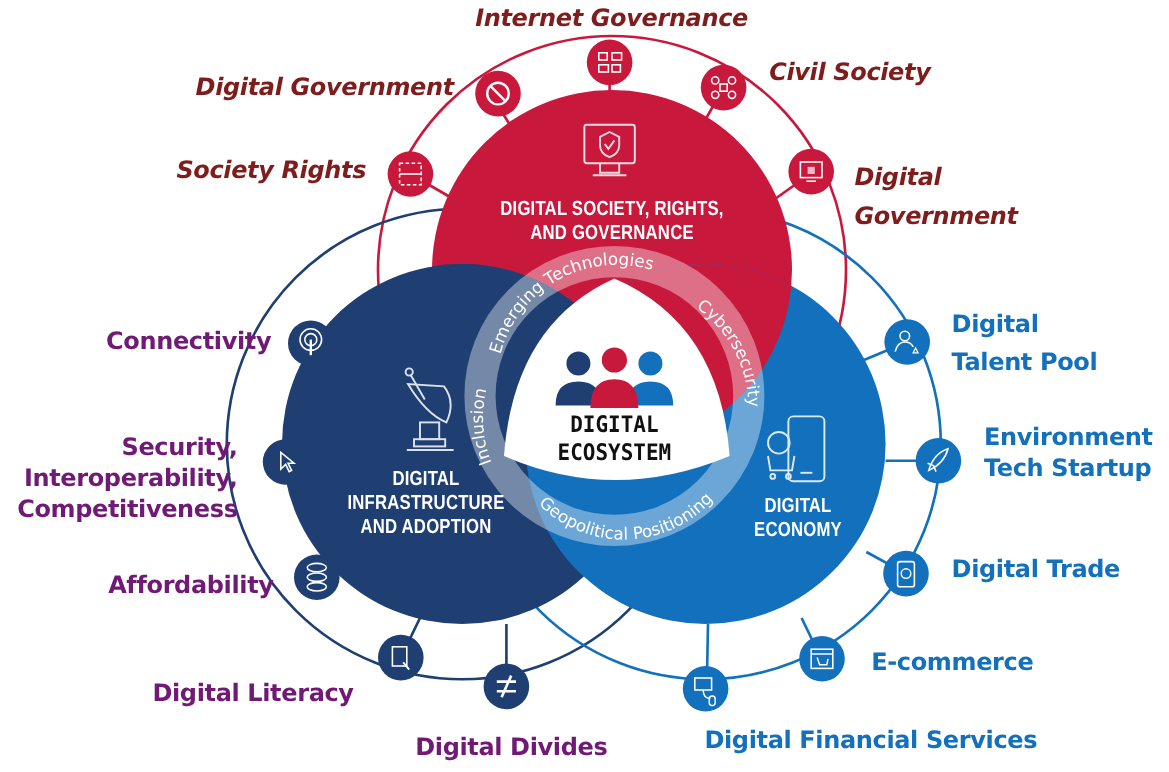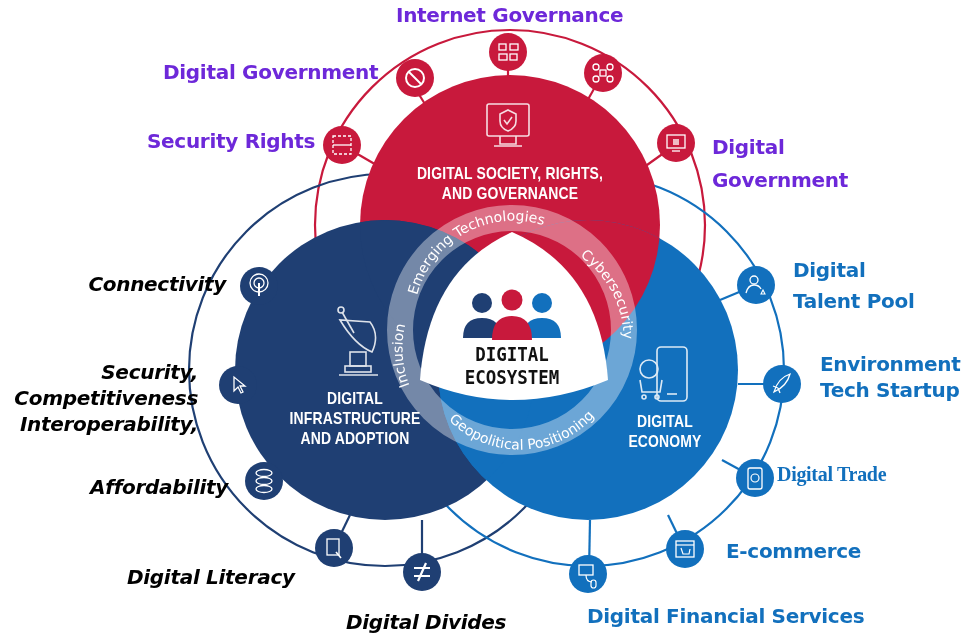--- a/index.html
+++ b/index.html
@@ -1,20 +1,20 @@
 <!DOCTYPE html>
 <html><head>
 <meta charset="utf-8">
 <style>
   html, body { margin:0; padding:0; background:#ffffff; }
   body { width:974px; height:643px; position:relative; overflow:hidden; font-family:"Liberation Sans", sans-serif; }
   svg.diagram { position:absolute; left:0; top:0; width:974px; height:643px; }
   .lbl { position:absolute; font-family:"DejaVu Sans", sans-serif; font-weight:bold; font-size:20px; line-height:26px; letter-spacing:-0.3px; white-space:nowrap; }
-  .red { color:#6d28d9; }
-  .navy { color:#000000;font-style:italic; }
+  .red { color:#7f1d1d;font-style:italic; }
+  .navy { color:#701a75; }
   .blue { color:#1270bd; }
   .right { text-align:right; }
   .ctitle { position:absolute; color:#ffffff; font-family:"Liberation Sans", sans-serif; font-weight:bold; font-size:17px; line-height:20px; text-align:center; white-space:nowrap; transform:scaleX(0.82); transform-origin:center; letter-spacing:0.2px; }
   .eco { position:absolute; color:#111111; font-family:"DejaVu Sans Mono", monospace; font-weight:bold; font-size:19px; line-height:23px; text-align:center; white-space:nowrap; transform:scaleX(0.92); }
   .arc-text { font-family:"DejaVu Sans", sans-serif; font-size:14px; fill:#ffffff; }
 </style>
 </head>
 <body>
 
 <svg class="diagram" viewBox="0 0 974 643" xmlns="http://www.w3.org/2000/svg">
@@ -216,40 +216,41 @@
 </div>
 
 <div class="eco" style="left:452px; top:343px; width:120px;">
   <div>DIGITAL</div>
   <div>ECOSYSTEM</div>
 </div>
 
 <div class="lbl red" style="left:396px; top:2px;">Internet Governance</div>
 <div class="lbl red" style="left:163px; top:59px;">Digital Government</div>
 <div class="lbl red" style="left:641px; top:47px;">
-</div>
-<div class="lbl red" style="left:147px; top:128px;">Security Rights</div>
+  <div>Civil Society</div>
+</div>
+<div class="lbl red" style="left:147px; top:128px;">Society Rights</div>
 <div class="lbl red" style="left:712px; top:131px; line-height:33px;">
   <div>Digital</div>
   <div>Government</div>
 </div>
 
 <div class="lbl navy right" style="left:40px; top:271px; width:186px;">Connectivity</div>
 <div class="lbl navy right" style="left:0px; top:344px; width:198px;margin-top:15px;">
   <div>Security,</div>
+  <div>Interoperability,</div>
   <div>Competitiveness</div>
-  <div>Interoperability,</div>
 </div>
 <div class="lbl navy right" style="left:40px; top:474px; width:188px;">Affordability</div>
 <div class="lbl navy" style="left:127px; top:564px;">Digital Literacy</div>
 <div class="lbl navy" style="left:346px; top:609px;">Digital Divides</div>
 
 <div class="lbl blue" style="left:793px; top:255px; line-height:31px;">
   <div>Digital</div>
   <div>Talent Pool</div>
 </div>
 <div class="lbl blue" style="left:820px; top:351px;">
   <div>Environment</div>
   <div>Tech Startup</div>
 </div>
-<div class="lbl blue" style="left:777px; top:461px;font-family:Liberation Serif, serif;">Digital Trade</div>
+<div class="lbl blue" style="left:793px; top:461px;">Digital Trade</div>
 <div class="lbl blue" style="left:726px; top:538px;">E-commerce</div>
 <div class="lbl blue" style="left:587px; top:603px;">Digital Financial Services</div>
 
 </body></html>

